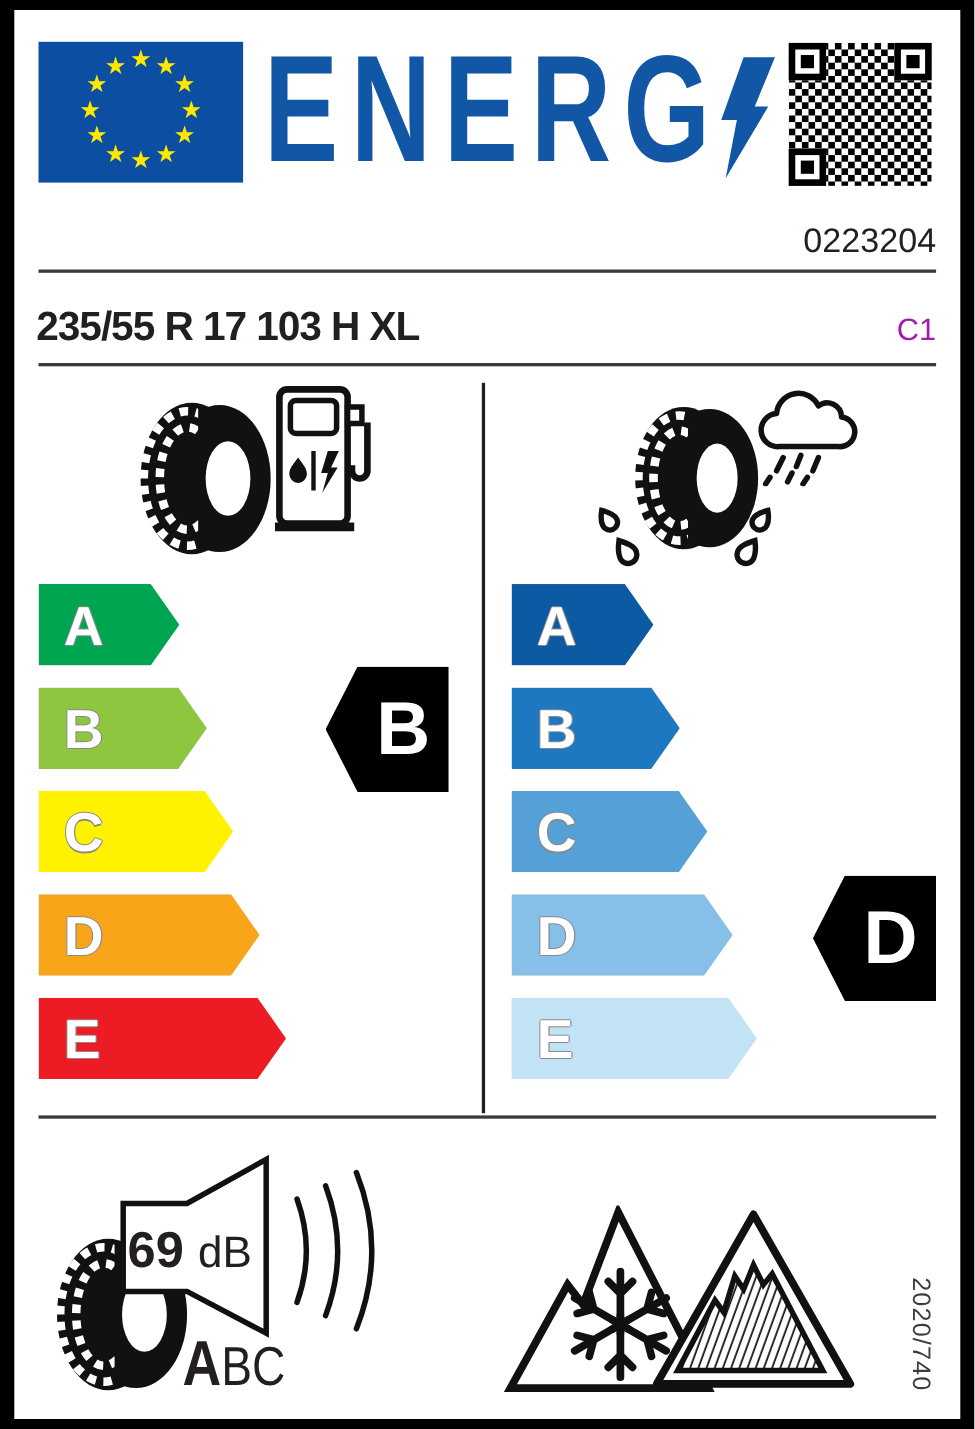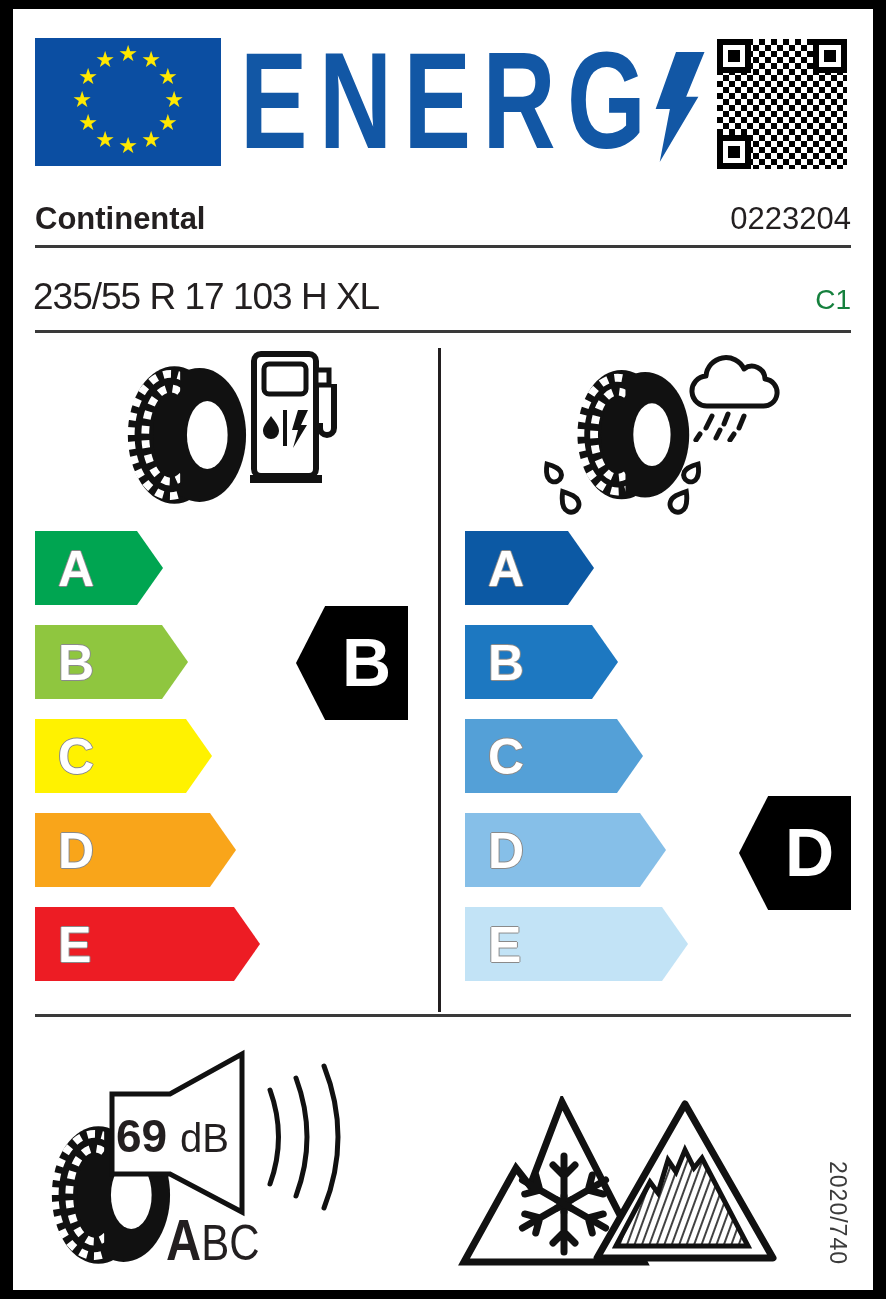--- a/index.html
+++ b/index.html
@@ -17,22 +17,22 @@
       outline:2px solid #fff;}
   .finder{position:absolute;width:34px;height:34px;border:6px solid #000;background:#fff;box-sizing:border-box;}
   .finder::after{content:"";position:absolute;left:5px;top:5px;width:12px;height:12px;background:#000;}
   #f1{left:0;top:0;} #f2{right:0;top:0;} #f3{left:0;bottom:0;}
 
   
   #brand{left:35px;top:201px;font-size:31px;font-weight:bold;color:#231f20;}
   #prod-id{right:35px;top:201px;font-size:31px;color:#231f20;}
   .rule{left:35px;width:816px;height:3px;background:#3a3a3a;}
   #rule1{top:245px;} #rule2{top:330px;} #rule3{top:1014px;}
-  #dims{left:33px;top:276px;font-size:37px;color:#231f20;letter-spacing:-1px;}
-  #tyre-class{right:35px;top:284px;font-size:28px;color:#15803d;}
+  #dims{left:33px;top:276px;font-size:37px;color:#231f20;letter-spacing:-1px;font-weight:bold;}
+  #tyre-class{right:35px;top:284px;font-size:28px;color:#a21caf;}
 
   
   #v-divider{left:438px;top:348px;width:3px;height:664px;background:#231f20;}
 
   
   .arrow{position:absolute;height:74px;clip-path:polygon(0 0,calc(100% - 26px) 0,100% 50%,calc(100% - 26px) 100%,0 100%);filter:drop-shadow(0 0 1px #58595b);}
   .arrow span{display:block;margin-left:23px;font-size:50px;font-weight:bold;color:#fff;line-height:76px;
       text-shadow:-1px 0 #8a8a8a,1px 0 #8a8a8a,0 -1px #8a8a8a,0 1px #8a8a8a;}
   .r1{top:531px;} .r2{top:625px;} .r3{top:719px;} .r4{top:813px;} .r5{top:907px;}
   .lcol{left:35px;} .rcol{left:465px;}
@@ -75,21 +75,20 @@
   <div id="energ-text" class="abs">ENERG</div>
   <svg id="bolt" class="abs" width="62" height="114" viewBox="0 0 60 112">
     <polygon points="30,2 58,2 40,46 52,46 14,110 24,58 10,58" fill="#1257a5"></polygon>
   </svg>
   <div id="qr" class="abs">
     <div class="finder" id="f1"></div>
     <div class="finder" id="f2"></div>
     <div class="finder" id="f3"></div>
   </div>
 
-  <div id="brand" class="abs">Continental</div>
   <div id="prod-id" class="abs">0223204</div>
   <div id="rule1" class="abs rule"></div>
   <div id="dims" class="abs">235/55 R 17 103 H XL</div>
   <div id="tyre-class" class="abs">C1</div>
   <div id="rule2" class="abs rule"></div>
 
   <div id="v-divider" class="abs"></div>
 
   <svg class="abs" style="left:122px;top:362px;" width="126" height="146" viewBox="0 0 130 150">
     <defs>

